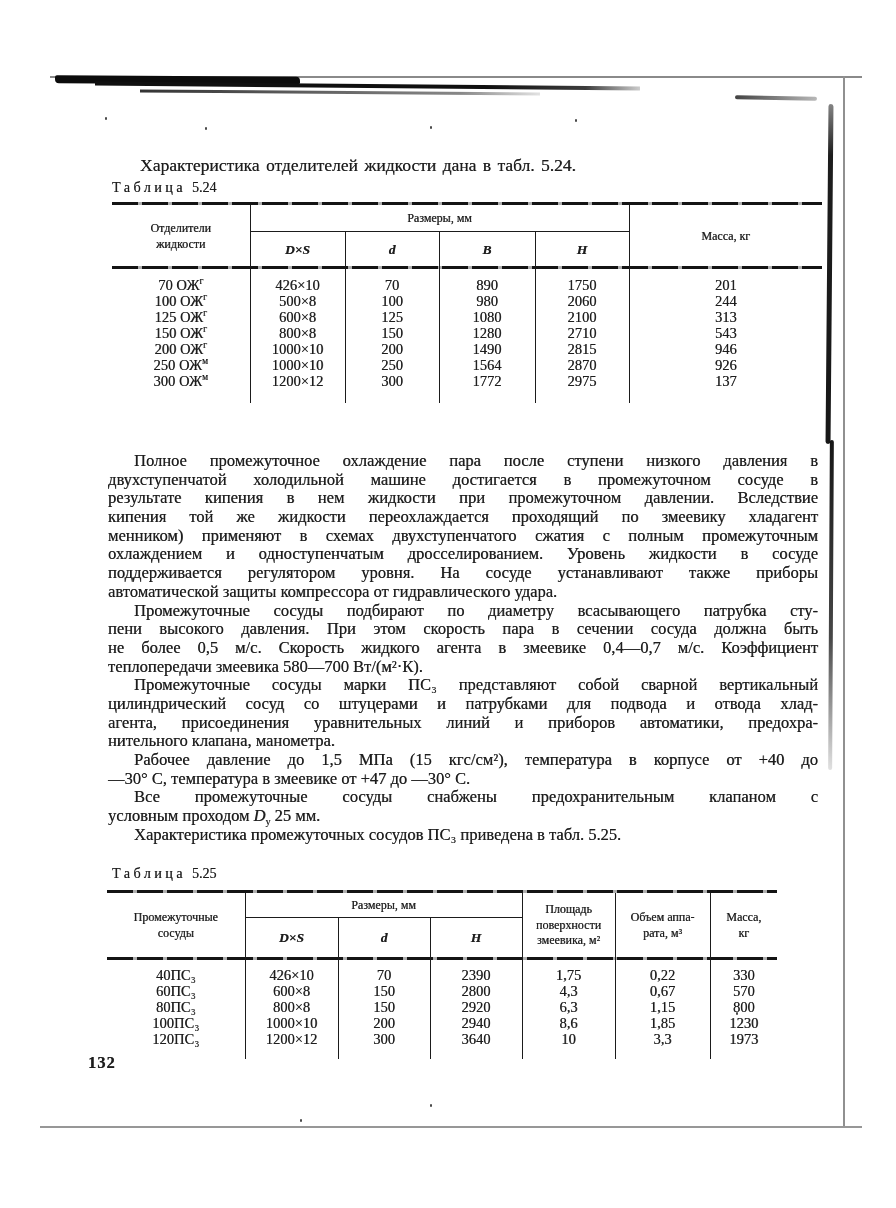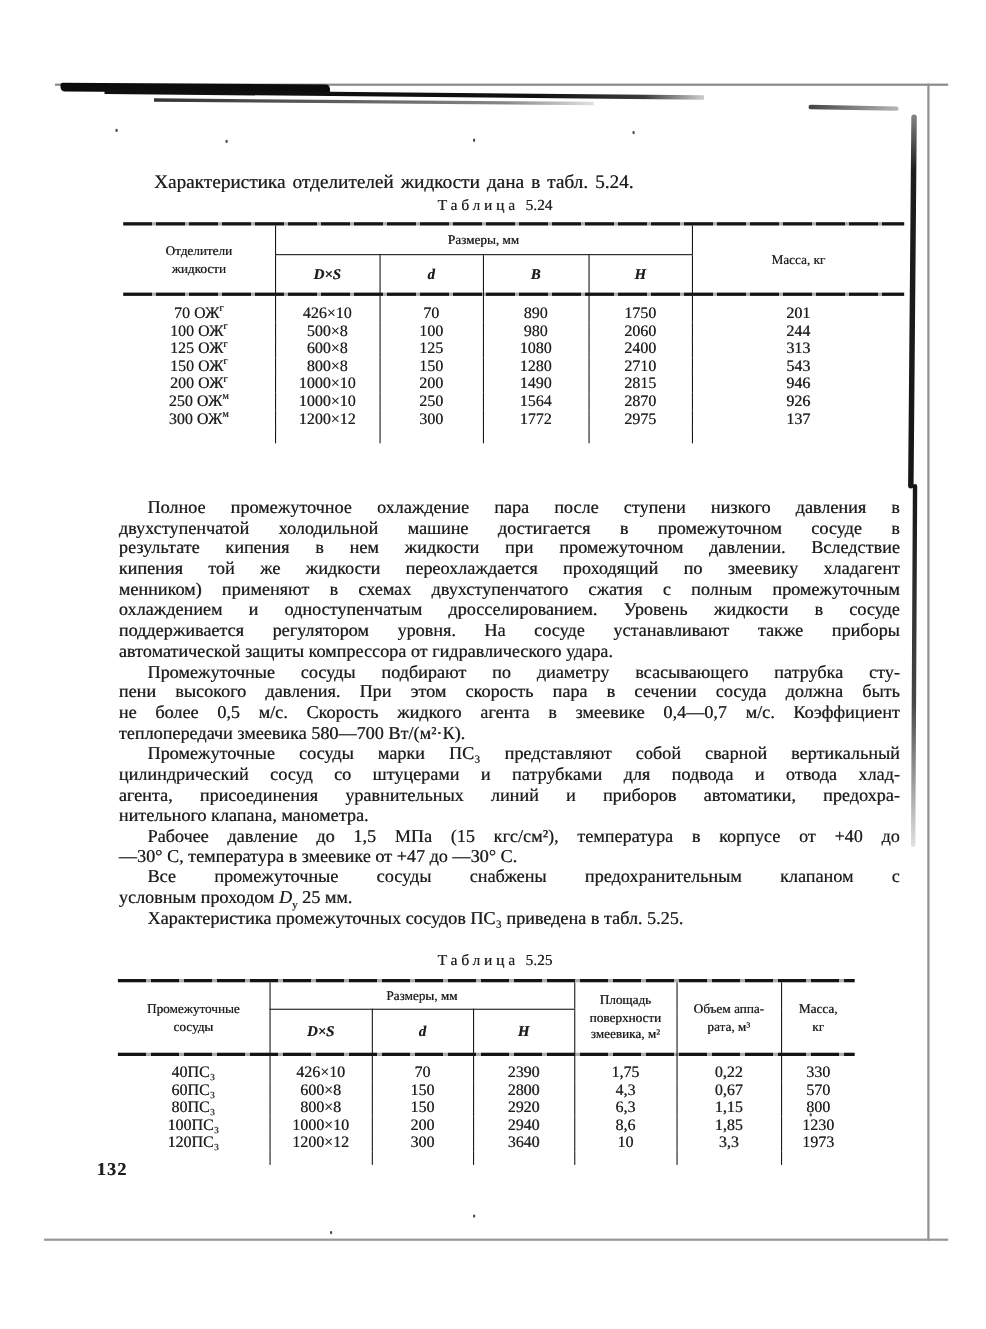--- a/index.html
+++ b/index.html
@@ -15,21 +15,21 @@
   .lineRight{left:843px;top:76px;width:1.6px;height:1052px;background:#909090;}
   .sm1{left:55px;top:76px;width:245px;height:8px;background:#0c0c0c;border-radius:2px 4px 2px 4px;transform:rotate(.4deg);}
   .sm2{left:95px;top:84px;width:545px;height:4px;background:linear-gradient(90deg,#101010 72%,#3c3c3c 90%,rgba(0,0,0,.2));transform:rotate(.55deg);}
   .sm3{left:140px;top:91px;width:400px;height:3px;background:linear-gradient(90deg,rgba(16,16,16,.85),rgba(16,16,16,.5) 80%,rgba(16,16,16,.12));transform:rotate(.45deg);}
   .sm4{left:735px;top:96px;width:82px;height:4px;background:linear-gradient(90deg,rgba(20,20,20,.8),rgba(20,20,20,.3));transform:rotate(1.1deg);border-radius:2px;}
   .streak1{left:827px;top:104px;width:5px;height:340px;background:linear-gradient(180deg,rgba(10,10,10,.5),rgba(10,10,10,.92) 15%,rgba(10,10,10,.95));transform:rotate(.5deg);border-radius:3px;}
   .streak2{left:829px;top:440px;width:4px;height:330px;background:linear-gradient(180deg,rgba(10,10,10,.95),rgba(10,10,10,.75) 60%,rgba(10,10,10,.12));transform:rotate(.3deg);border-radius:3px;}
   .speck{width:2px;height:3px;background:#4a4a4a;border-radius:1px;}
   
   .intro{position:absolute;left:140px;top:155px;font-size:17.5px;word-spacing:2px;}
-  .tbl-label{position:absolute;left:112px;width:676px;text-align:center;font-size:14px;}
+  .tbl-label{position:absolute;left:112px;width:676px;text-align:left;font-size:14px;}
   .tbl-label .sp{letter-spacing:3.5px;margin-right:6px;}
   .lbl24{top:180px;}
   .lbl25{top:866px;}
   .sect{position:absolute;left:112px;top:417px;width:710px;text-align:center;font-weight:bold;font-size:17.5px;word-spacing:8px;}
   .pagenum{position:absolute;left:88px;top:1053px;font-weight:bold;font-size:16.5px;letter-spacing:1px;}
   
   .rule{position:absolute;height:3px;background:repeating-linear-gradient(90deg,#141414 0 26px,rgba(20,20,20,.35) 26px 30px);}
   .r24a{left:112px;top:202px;width:710px;}
   .r24b{left:112px;top:266px;width:710px;}
   .r25a{left:107px;top:890px;width:670px;}
@@ -126,21 +126,21 @@
       <td>100</td>
       <td>980</td>
       <td>2060</td>
       <td>244</td>
     </tr>
     <tr class="br">
       <td class="first t24c1">125 ОЖ<sup>г</sup></td>
       <td>600×8</td>
       <td>125</td>
       <td>1080</td>
-      <td>2400</td>
+      <td>2100</td>
       <td>313</td>
     </tr>
     <tr class="br">
       <td class="first t24c1">150 ОЖ<sup>г</sup></td>
       <td>800×8</td>
       <td>150</td>
       <td>1280</td>
       <td>2710</td>
       <td>543</td>
     </tr>

